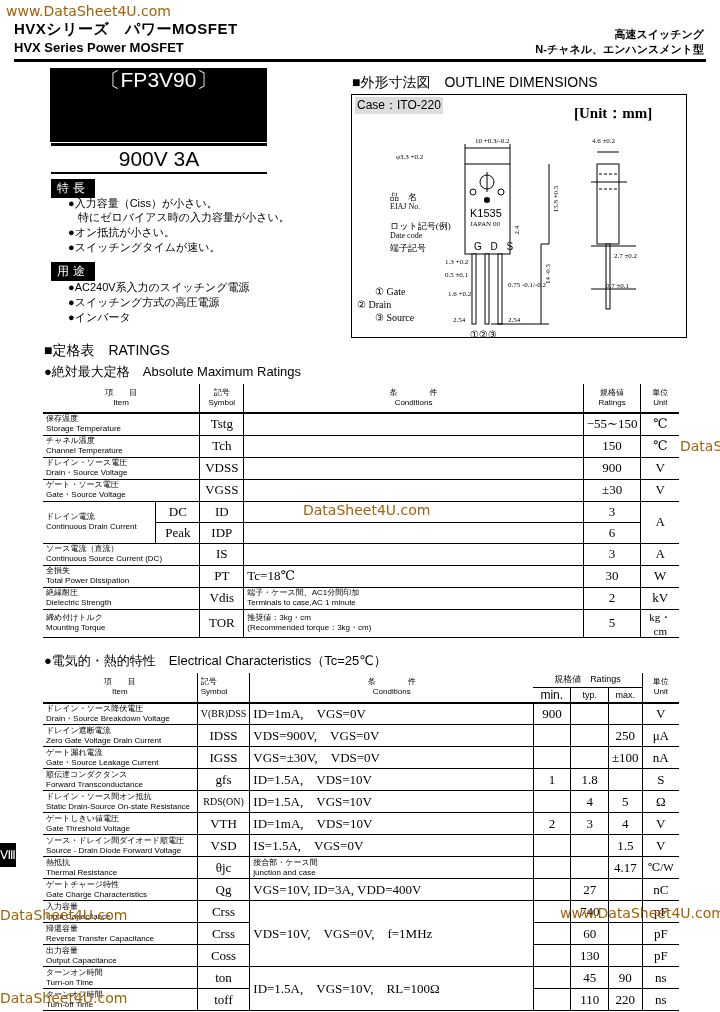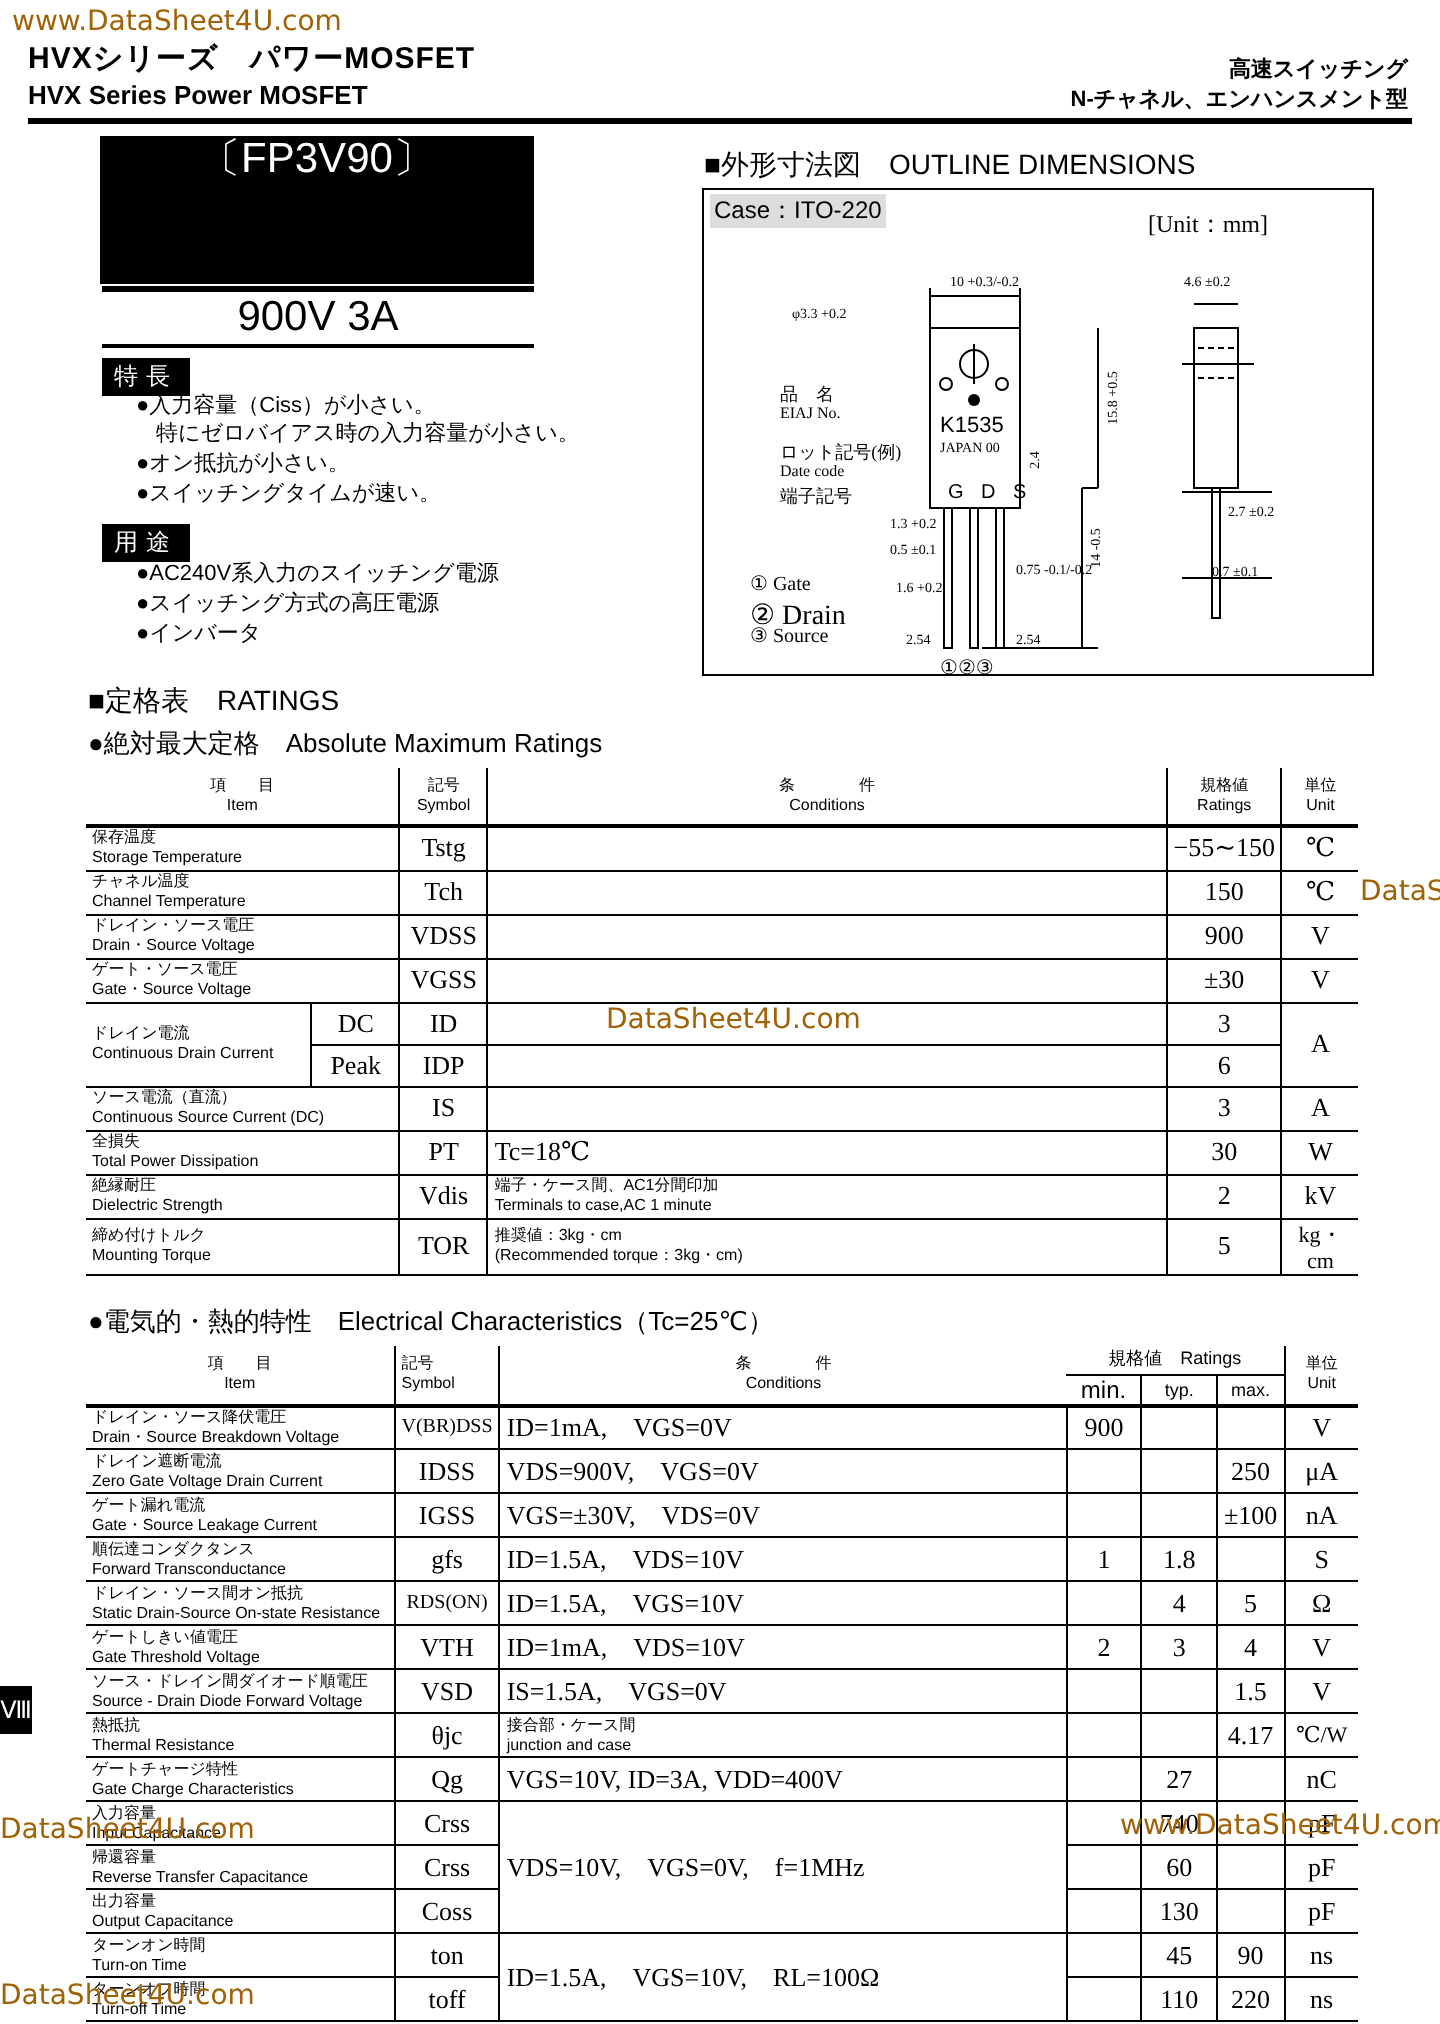--- a/index.html
+++ b/index.html
@@ -27,21 +27,21 @@
   td.sep-l { border-left: 1px solid #000; }
   .jp { font-size: 8px; display: block; line-height: 10px; }
   .en { font-size: 8px; display: block; line-height: 10px; }
   .c { text-align: center; }
   .serif { font-family: "Liberation Serif", "DejaVu Serif", serif; font-size: 13px; }
   .hdrrow td { border-bottom: 2px solid #000; font-size: 10px; text-align: center; }
   .tabv { left: 0; top: 843px; width: 16px; height: 24px; background: #000; color: #fff;
           font-family: "Liberation Serif", serif; font-size: 12px; text-align: center; line-height: 24px; }
   .outline { left: 351px; top: 94px; width: 336px; height: 244px; border: 1px solid #000; }
   .case { left: 355px; top: 97px; font-size: 12px; background: #ddd; padding: 0 2px; }
-  .unit-lbl { left: 574px; top: 104px; font-size: 12px; font-family: "Liberation Serif", serif; }
+  .unit-lbl { left: 574px; top: 104px; font-size: 15px; font-family: "Liberation Serif", serif; font-weight: bold; }
   .dimtxt { font-size: 7px; font-family: "Liberation Serif", serif; }
 </style>
 </head>
 <body>
 
 <div class="abs wm" style="left:6px;top:3px;">www.DataSheet4U.com</div>
 
 <div class="abs series-jp">HVXシリーズ　パワーMOSFET</div>
 <div class="abs series-en">HVX Series Power MOSFET</div>
 <div class="abs hdr-right1">高速スイッチング</div>
@@ -120,21 +120,21 @@
 
 <div class="abs dimtxt" style="left:390px;top:191px;font-size:9px;">品　名</div>
 <div class="abs dimtxt" style="left:390px;top:202px;font-size:8px;">EIAJ No.</div>
 <div class="abs" style="left:470px;top:207px;font-size:11px;">K1535</div>
 <div class="abs dimtxt" style="left:470px;top:220px;font-size:7px;">JAPAN  00</div>
 <div class="abs dimtxt" style="left:390px;top:220px;font-size:9px;">ロット記号(例)</div>
 <div class="abs dimtxt" style="left:390px;top:231px;font-size:8px;">Date code</div>
 <div class="abs dimtxt" style="left:390px;top:242px;font-size:9px;">端子記号</div>
 <div class="abs" style="left:474px;top:241px;font-size:10px;letter-spacing:3px;">G D S</div>
 <div class="abs" style="left:375px;top:286px;font-size:10px;font-family:'Liberation Serif',serif;">① Gate</div>
-<div class="abs" style="left:375px;top:299px;font-size:14px;font-family:'Liberation Serif',serif;">② Drain</div>
+<div class="abs" style="left:357px;top:299px;font-size:10px;font-family:'Liberation Serif',serif;">② Drain</div>
 <div class="abs" style="left:375px;top:312px;font-size:10px;font-family:'Liberation Serif',serif;">③ Source</div>
 <div class="abs" style="left:470px;top:329px;font-size:10px;">①②③</div>
 
 <div class="abs h-sec" style="left:44px;top:342px;">■定格表　RATINGS</div>
 <div class="abs h-sub" style="left:44px;top:363px;">●絶対最大定格　Absolute Maximum Ratings</div>
 
 <table style="left:43px;top:384px;width:636px;">
   <colgroup>
       <col style="width:113px">
       <col style="width:44px">

